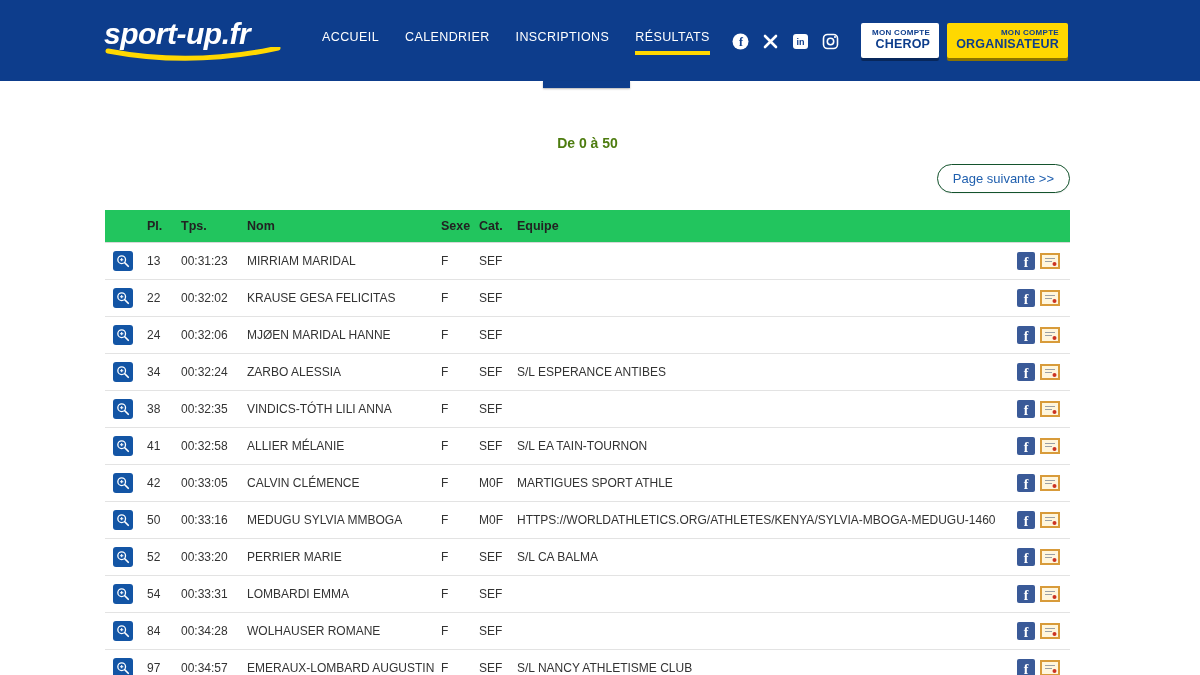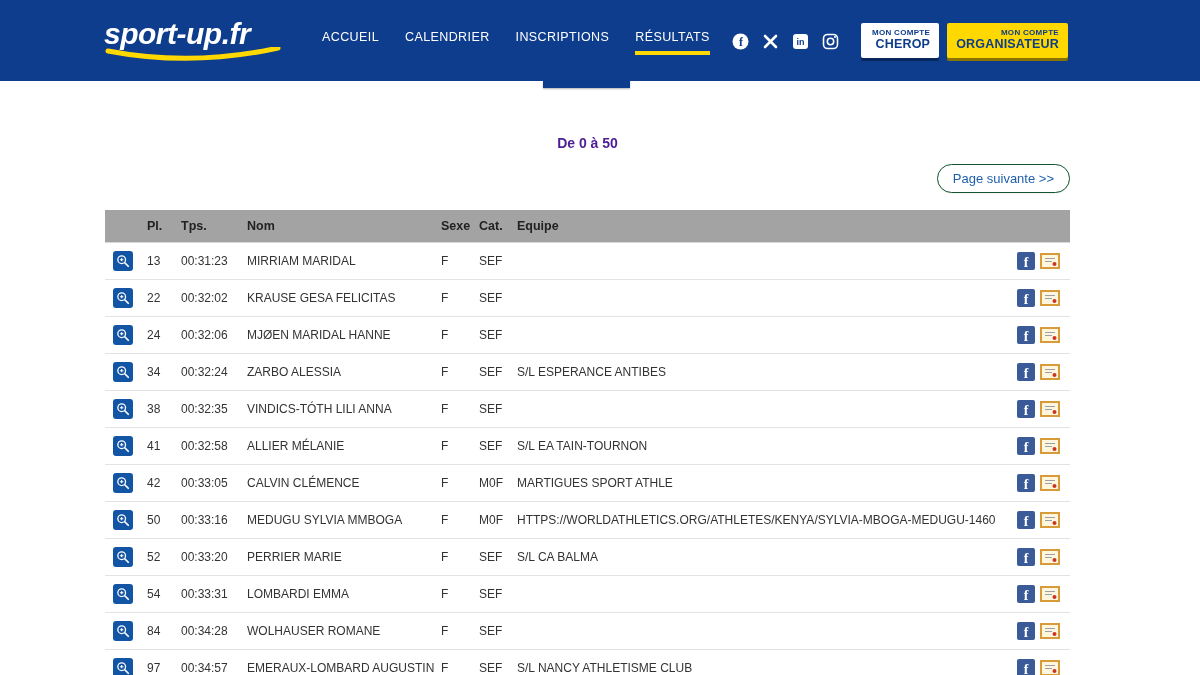--- a/index.html
+++ b/index.html
@@ -39,35 +39,35 @@
   .account-btn.yellow { background:#ffd800; color:#0d3d8c; box-shadow:0 3px 0 #8a7300; }
 
   .hidden-button {
     position:absolute; left:543px; top:81px; width:87px; height:7px;
     background:#0d3d8c; box-shadow:0 1px 2px rgba(0,0,0,.3);
   }
 
   
   .content { width:965px; margin-left:105px; }
   .range-label {
-    text-align:center; font-size:14px; font-weight:bold; color:#4c1d95;
+    text-align:center; font-size:14px; font-weight:bold; color:#4d7c0f;
     margin-top:54px;
   }
   .pagination-row { display:flex; justify-content:flex-end; margin-top:13px; }
   .next-page-btn {
     background:#fff; border:1px solid #14532d; border-radius:15px;
     padding:6px 15px; font-size:13px; color:#1f5fae; cursor:pointer;
     font-family:"Liberation Sans", sans-serif; box-shadow:0 1px 1px rgba(0,0,0,.05);
   }
 
   
   table.results { width:965px; margin-left:105px; margin-top:17px;
     border-collapse:collapse; font-size:12px; color:#333; table-layout:fixed; }
   thead th {
-    background:#a3a3a3; text-align:left; font-weight:bold; color:#222;
+    background:#22c55e; text-align:left; font-weight:bold; color:#222;
     padding:9px 6px; border-bottom:1px solid #d8d8d8; font-size:12.5px;
   }
   tbody td { padding:8px 6px; border-bottom:1px solid #e3e3e3; height:36px;
     vertical-align:middle; white-space:nowrap; overflow:hidden; }
   td.cell-icon { padding-left:8px; }
 
   .zoom-btn {
     width:20px; height:20px; border:none; border-radius:3px; background:#1355a5;
     cursor:pointer; display:flex; align-items:center; justify-content:center; padding:0;
   }

